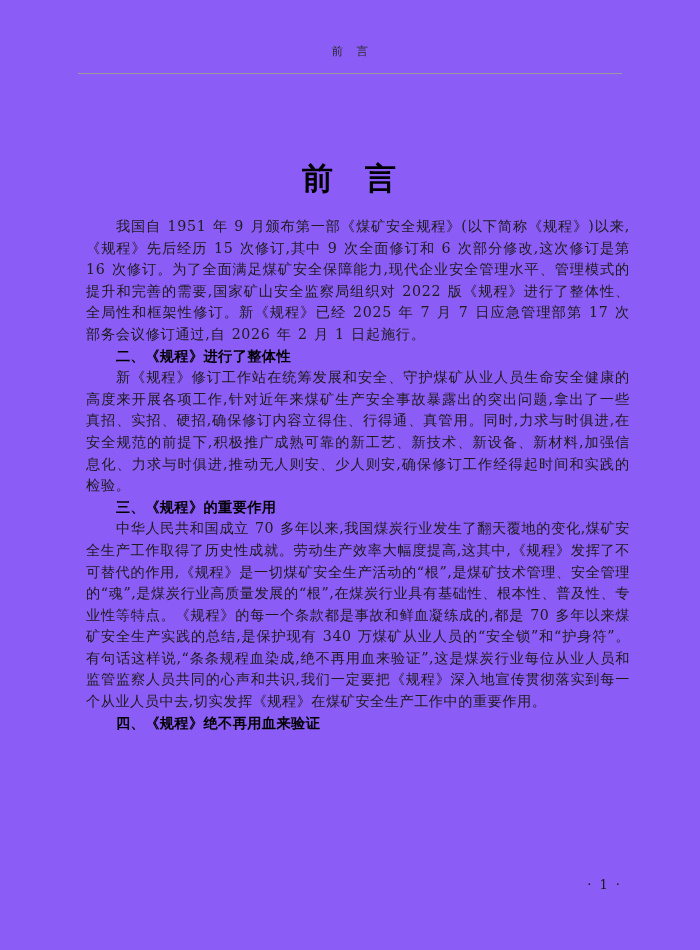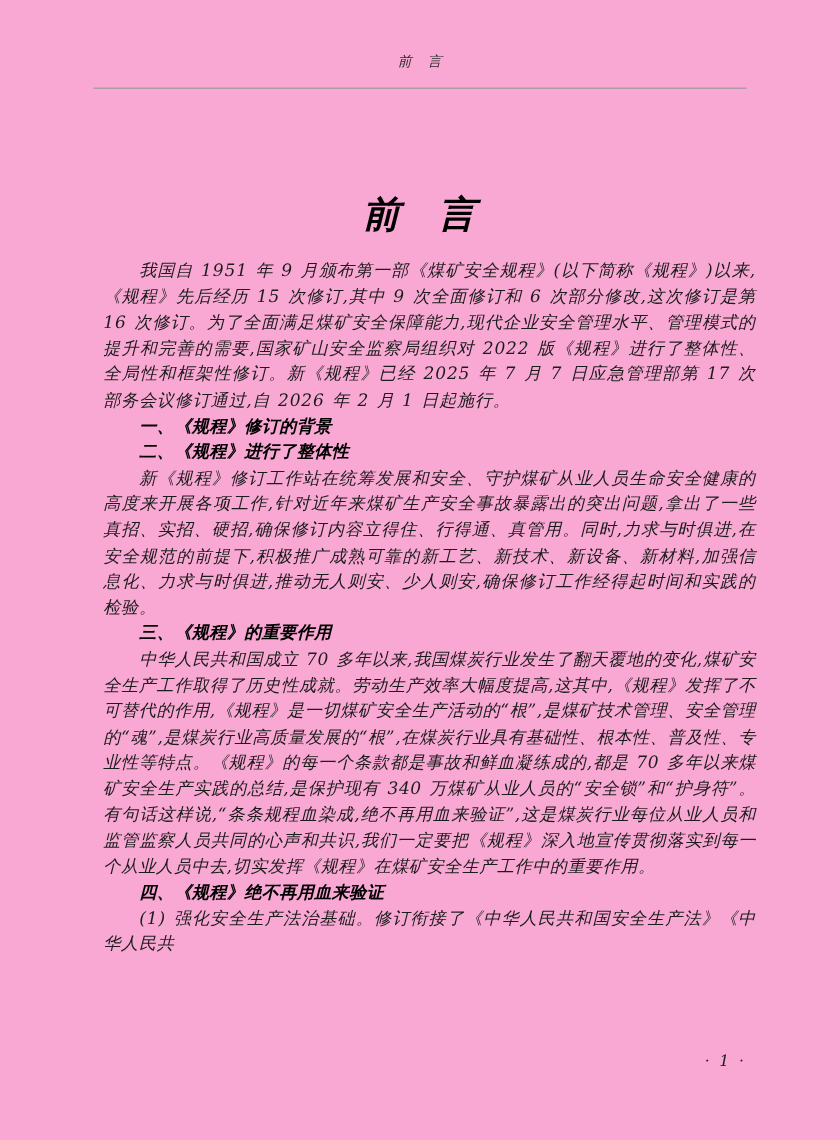--- a/index.html
+++ b/index.html
@@ -5,25 +5,24 @@
   html, body {
     margin: 0;
     padding: 0;
     background: #ffffff;
   }
 
   .page {
     position: relative;
     width: 700px;
     height: 950px;
-    background: #f9a8d4;
+    background: #8b5cf6;
     overflow: hidden;
     font-family: "DejaVu Serif", "Liberation Serif", serif;
     color: #1a1a1a;
-    font-style: italic;
   }
 
   
   .running-header {
     position: absolute;
     left: 78px;
     top: 44px;
     width: 544px;
     text-align: center;
     font-family: "Liberation Sans", "DejaVu Sans", sans-serif;
@@ -125,28 +124,26 @@
   <div class="header-rule"></div>
 
   <div class="doc-title">
     <span>前</span><span class="sp"></span><span>言</span>
   </div>
 
   <div class="body-col">
 
     <p class="para">我国自 1951 年 9 月颁布第一部《煤矿安全规程》(以下简称《规程》)以来,《规程》先后经历 15 次修订,其中 9 次全面修订和 6 次部分修改,这次修订是第 16 次修订。为了全面满足煤矿安全保障能力,现代企业安全管理水平、管理模式的提升和完善的需要,国家矿山安全监察局组织对 2022 版《规程》进行了整体性、全局性和框架性修订。新《规程》已经 2025 年 7 月 7 日应急管理部第 17 次部务会议修订通过,自 2026 年 2 月 1 日起施行。</p>
 
-    <h2 class="heading">一、《规程》修订的背景</h2>
 
     <h2 class="heading">二、《规程》进行了整体性</h2>
     <p class="para">新《规程》修订工作站在统筹发展和安全、守护煤矿从业人员生命安全健康的高度来开展各项工作,针对近年来煤矿生产安全事故暴露出的突出问题,拿出了一些真招、实招、硬招,确保修订内容立得住、行得通、真管用。同时,力求与时俱进,在安全规范的前提下,积极推广成熟可靠的新工艺、新技术、新设备、新材料,加强信息化、力求与时俱进,推动无人则安、少人则安,确保修订工作经得起时间和实践的检验。</p>
 
     <h2 class="heading">三、《规程》的重要作用</h2>
     <p class="para tight">中华人民共和国成立 70 多年以来,我国煤炭行业发生了翻天覆地的变化,煤矿安全生产工作取得了历史性成就。劳动生产效率大幅度提高,这其中,《规程》发挥了不可替代的作用,《规程》是一切煤矿安全生产活动的“根”,是煤矿技术管理、安全管理的“魂”,是煤炭行业高质量发展的“根”,在煤炭行业具有基础性、根本性、普及性、专业性等特点。《规程》的每一个条款都是事故和鲜血凝练成的,都是 70 多年以来煤矿安全生产实践的总结,是保护现有 340 万煤矿从业人员的“安全锁”和“护身符”。有句话这样说,“条条规程血染成,绝不再用血来验证”,这是煤炭行业每位从业人员和监管监察人员共同的心声和共识,我们一定要把《规程》深入地宣传贯彻落实到每一个从业人员中去,切实发挥《规程》在煤矿安全生产工作中的重要作用。</p>
 
     <h2 class="heading">四、《规程》绝不再用血来验证</h2>
-    <p class="para">(1) 强化安全生产法治基础。修订衔接了《中华人民共和国安全生产法》《中华人民共</p>
 
   </div>
 
   <div class="page-number">· 1 ·</div>
 
 </div>
 
 </body></html>

